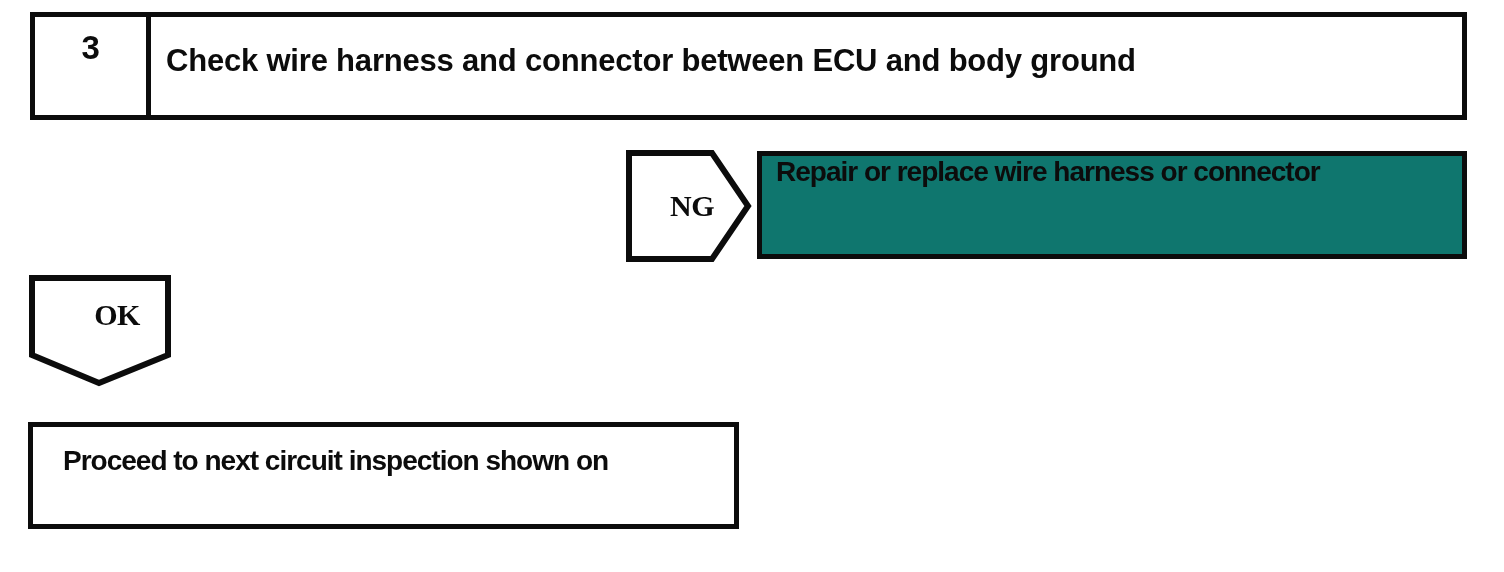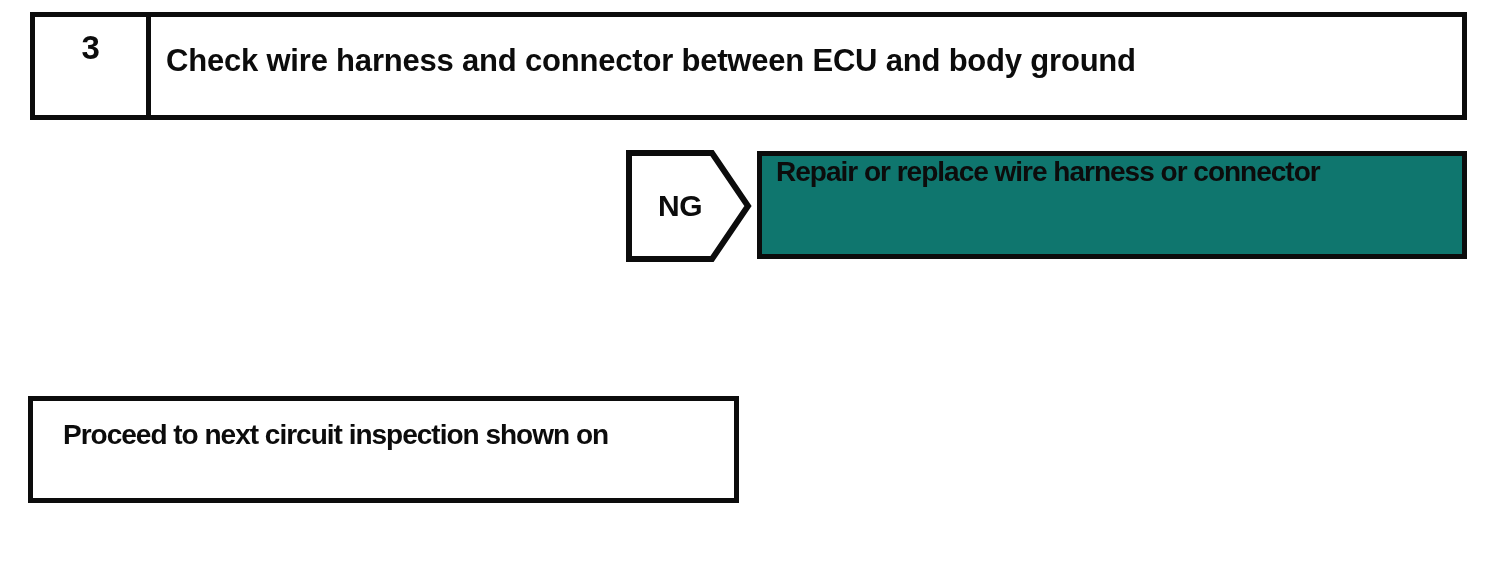--- a/index.html
+++ b/index.html
@@ -51,29 +51,30 @@
   .connector {
     position: absolute;
   }
   .connector svg {
     position: absolute;
     left: 0;
     top: 0;
   }
   .connector .label {
     position: absolute;
-    left: 4px;
+    left: 16px;
     top: 0;
     width: 100%;
     height: 100%;
     display: flex;
     align-items: center;
     justify-content: center;
     font-size: 30px;
     letter-spacing: -0.5px;
+    font-family: Liberation Serif, serif;
   }
   .ng-connector {
     left: 626px;
     top: 150px;
     width: 126px;
     height: 112px;
   }
   .ng-connector .label {
     padding-right: 26px;
     box-sizing: border-box;
@@ -100,21 +101,21 @@
     display: flex;
     align-items: flex-start;
     padding-left: 14px;
     background: #0f766e;
     font-size: 28px;
     letter-spacing: -1px;
   }
   .ok-action-box {
     position: absolute;
     left: 28px;
-    top: 396px;
+    top: 422px;
     width: 711px;
     height: 107px;
     border: 5px solid #0c0c0c;
     box-sizing: border-box;
     padding: 17px 18px 0 30px;
     background: #ffffff;
     font-size: 28px;
     line-height: 33px;
     letter-spacing: -1px;
   }
@@ -137,18 +138,24 @@
     <svg width="126" height="112" viewBox="0 0 126 112">
       <polygon points="3,3 86,3 122,56 86,109 3,109" fill="#ffffff" stroke="#0c0c0c" stroke-width="6" stroke-linejoin="miter"></polygon>
     </svg>
     <div class="label">NG</div>
   </div>
 
   <div class="ng-action-box">
     <span>Repair or replace wire harness or connector</span>
   </div>
 
+  <div class="connector ok-connector">
+    <svg width="144" height="112" viewBox="0 0 144 112">
+      <polygon points="3,3 139,3 139,80 70,108 3,80" fill="#ffffff" stroke="#0c0c0c" stroke-width="6" stroke-linejoin="miter"></polygon>
+    </svg>
+    <div class="label">OK</div>
+  </div>
 
   <div class="ok-action-box">
     <div>Proceed to next circuit inspection shown on</div>
   </div>
 
 </div>
 
 </body></html>

